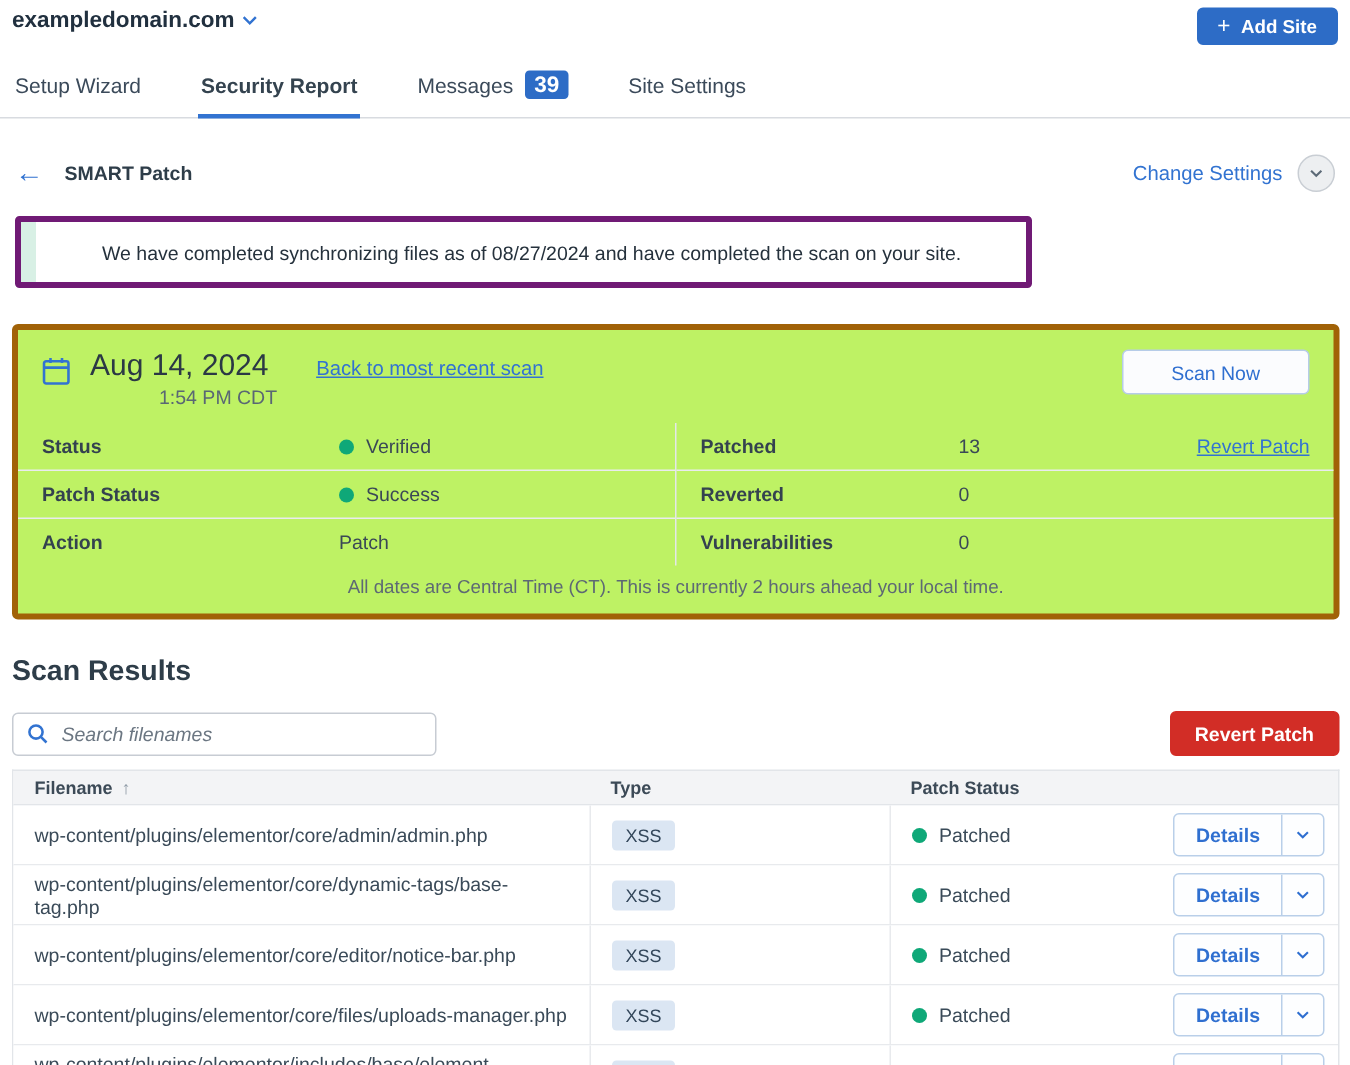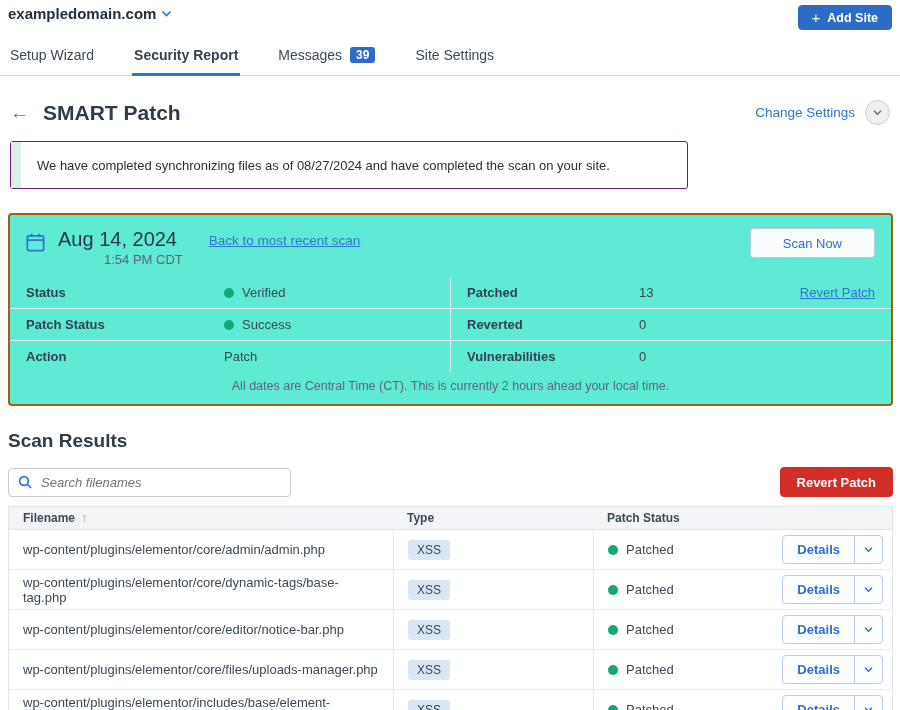--- a/index.html
+++ b/index.html
@@ -35,57 +35,57 @@
     display: flex; gap: 36px; padding: 0 8px;
     border-bottom: 1px solid #d8dbe0; margin-top: 6px;
   }
   .tab {
     font-size: 14px; color: #3b4a5a; padding: 9px 2px 10px 2px;
     display: flex; align-items: center; gap: 8px; cursor: pointer;
     border-bottom: 3px solid transparent; margin-bottom: -1px;
   }
   .tab.active { border-bottom-color: #3273d1; font-weight: bold; color: #34434f; }
   .badge {
-    background: #2d6cc6; color: #fff; font-size: 12px; font-weight: bold;
+    background: #2d6cc6; color: #fff; font-size: 15px; font-weight: bold;
     padding: 2px 6px; border-radius: 3px; line-height: 1;
   }
 
   
   .heading-row {
     display: flex; align-items: center; justify-content: space-between;
     margin: 24px 10px 0 10px;
   }
   .heading-left { display: flex; align-items: center; gap: 14px; }
   .back-arrow { color: #3273d1; font-size: 19px; cursor: pointer; line-height: 1; }
-  .page-title { font-size: 21px; font-weight: bold; color: #2e3d49; }
+  .page-title { font-size: 13px; font-weight: bold; color: #2e3d49; }
   .heading-right { display: flex; align-items: center; gap: 10px; }
   .link { color: #3273d1; font-size: 13.5px; text-decoration: none; cursor: pointer; }
   .link.underlined { text-decoration: underline; }
   .circle-btn {
     width: 25px; height: 25px; border-radius: 50%;
     background: #edeff1; border: 1px solid #c9ced4; color: #5c6a77;
     display: inline-flex; align-items: center; justify-content: center; cursor: pointer;
   }
 
   
   .banner {
     position: relative; margin: 16px 0 10px 10px; width: 678px; height: 48px;
-    border: 1px solid #701a75; border-radius: 3px;
-    display: flex; align-items: center; background: #fff;
+    border: 4px solid #701a75; border-radius: 3px;
+    display: flex; align-items: center; background: #fff; padding-left: 28px;
   }
   .banner-stripe {
     position: absolute; left: 0; top: 0; bottom: 0; width: 10px;
     background: #d8f0e5;
   }
   .banner-text { font-size: 13px; color: #25313c; padding-left: 26px; }
 
   
   .card {
-    margin: 24px 7px 0 8px; border: 2px solid #a16207; border-radius: 4px;
-    background: #5eead4;
+    margin: 24px 7px 0 8px; border: 4px solid #a16207; border-radius: 4px;
+    background: #bef264;
   }
   .card-header { display: flex; align-items: flex-start; padding: 13px 16px 10px 14px; }
   .cal-icon { margin-top: 3px; }
   .date-block { margin-left: 11px; }
   .scan-date { font-size: 20px; color: #2b3845; font-weight: normal; }
   .scan-time { font-size: 13px; color: #596774; margin-top: 1px; margin-left: 46px; }
   .backlink-wrap { margin-left: 26px; margin-top: 5px; font-size: 13px; }
   .btn-outline {
     margin-left: auto; height: 30px; padding: 0 32px;
     background: #fbfcfe; border: 1px solid #b6cce8; border-radius: 4px;

